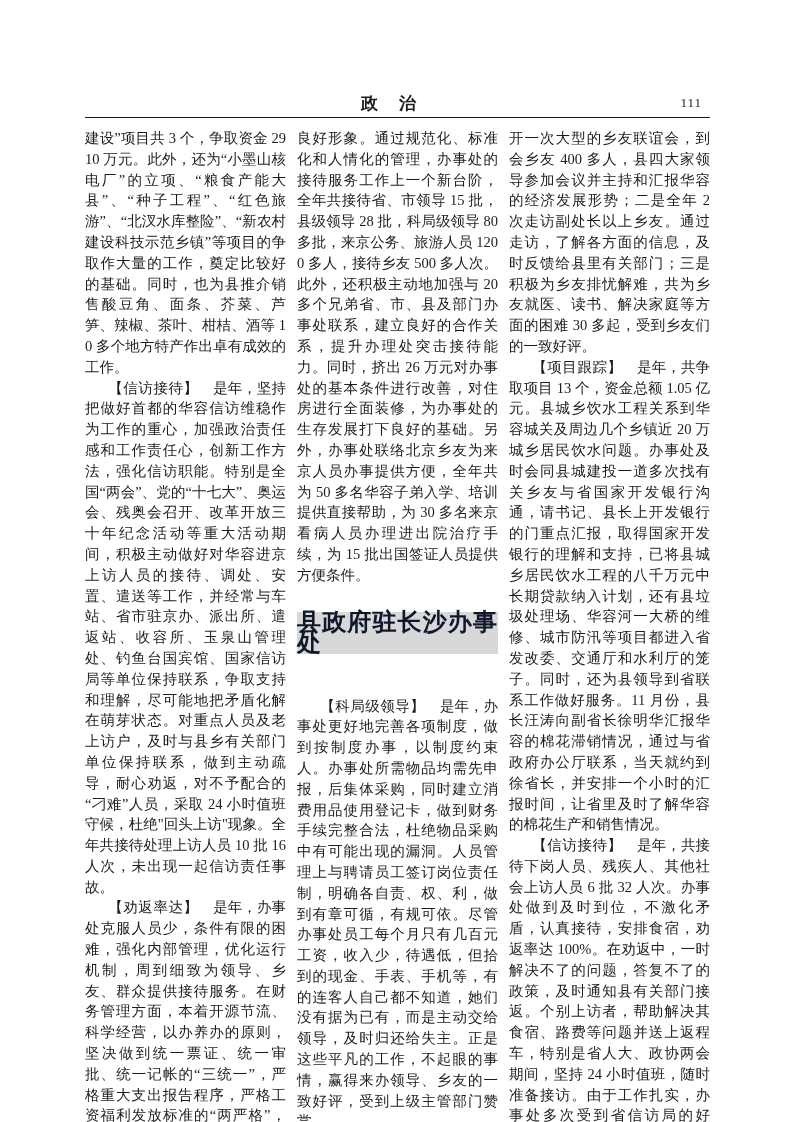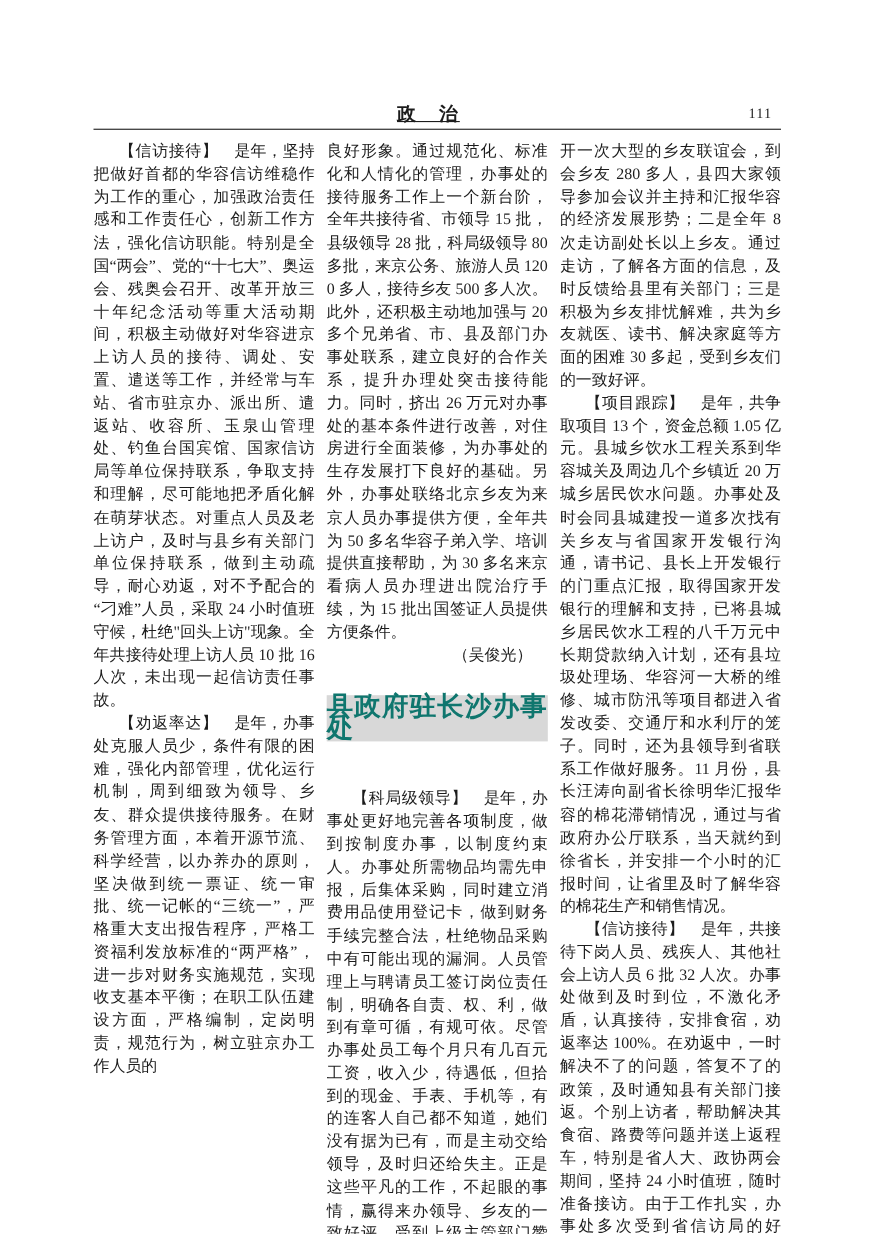--- a/index.html
+++ b/index.html
@@ -10,21 +10,21 @@
     color:#1c1c1c;
     position:relative;
     overflow:hidden;
   }
   .page{position:absolute;inset:0;}
   .header{
     position:absolute;top:92px;left:85px;width:625px;height:22px;
   }
   .header .section-title{
     position:absolute;left:0;right:16px;text-align:center;
-    font-size:17px;font-weight:bold;letter-spacing:2px;text-decoration:underline;
+    font-size:17px;font-weight:bold;letter-spacing:2px;
   }
   .header .page-number{
     position:absolute;right:8px;top:3px;
     font-size:13px;letter-spacing:1px;
   }
   .header-rule{
     position:absolute;top:117px;left:85px;width:625px;
     border-top:1.6px solid #1c1c1c;
   }
   .content{
@@ -47,53 +47,53 @@
     margin:0;text-align:right;padding-right:14px;
     text-indent:0;
   }
   .article-title-box{
     margin:26px 0 42px 0;
     background:#d8d8d8;
     height:42px;
     display:flex;align-items:center;justify-content:flex-start;
     font-family:"Liberation Sans","DejaVu Sans",sans-serif;
     font-size:24px;font-weight:bold;letter-spacing:1px;
-    color:#0f766e;
+    color:#0f172a;
     text-indent:0;
   }
 </style>
 </head>
 <body>
 
 <div class="page">
 
   <div class="header">
     <div class="section-title">政　治</div>
     <div class="page-number">111</div>
   </div>
   <div class="header-rule"></div>
 
   <div class="content">
 
     <div class="col">
+      <p class="para"><span>建设”项目共 3 个，争取资金 2910 万元。此外，还为“小墨山核电厂”的立项、“粮食产能大县”、“种子工程”、“红色旅游”、“北汊水库整险”、“新农村建设科技示范乡镇”等项目的争取作大量的工作，奠定比较好的基础。同时，也为县推介销售酸豆角、面条、芥菜、芦笋、辣椒、茶叶、柑桔、酒等 10 多个地方特产作出卓有成效的工作。</span></p>
       <p class="para indent"><b class="entry-head">【信访接待】</b><span>　是年，坚持把做好首都的华容信访维稳作为工作的重心，加强政治责任感和工作责任心，创新工作方法，强化信访职能。特别是全国“两会”、党的“十七大”、奥运会、残奥会召开、改革开放三十年纪念活动等重大活动期间，积极主动做好对华容进京上访人员的接待、调处、安置、遣送等工作，并经常与车站、省市驻京办、派出所、遣返站、收容所、玉泉山管理处、钓鱼台国宾馆、国家信访局等单位保持联系，争取支持和理解，尽可能地把矛盾化解在萌芽状态。对重点人员及老上访户，及时与县乡有关部门单位保持联系，做到主动疏导，耐心劝返，对不予配合的“刁难”人员，采取 24 小时值班守候，杜绝"回头上访"现象。全年共接待处理上访人员 10 批 16 人次，未出现一起信访责任事故。</span></p>
       <p class="para indent"><b class="entry-head">【劝返率达】</b><span>　是年，办事处克服人员少，条件有限的困难，强化内部管理，优化运行机制，周到细致为领导、乡友、群众提供接待服务。在财务管理方面，本着开源节流、科学经营，以办养办的原则，坚决做到统一票证、统一审批、统一记帐的“三统一”，严格重大支出报告程序，严格工资福利发放标准的“两严格”，进一步对财务实施规范，实现收支基本平衡；在职工队伍建设方面，严格编制，定岗明责，规范行为，树立驻京办工作人员的</span></p>
     </div>
 
     <div class="col">
       <p class="para"><span>良好形象。通过规范化、标准化和人情化的管理，办事处的接待服务工作上一个新台阶，全年共接待省、市领导 15 批，县级领导 28 批，科局级领导 80 多批，来京公务、旅游人员 1200 多人，接待乡友 500 多人次。此外，还积极主动地加强与 20 多个兄弟省、市、县及部门办事处联系，建立良好的合作关系，提升办理处突击接待能力。同时，挤出 26 万元对办事处的基本条件进行改善，对住房进行全面装修，为办事处的生存发展打下良好的基础。另外，办事处联络北京乡友为来京人员办事提供方便，全年共为 50 多名华容子弟入学、培训提供直接帮助，为 30 多名来京看病人员办理进出院治疗手续，为 15 批出国签证人员提供方便条件。</span></p>
-      <p class="sig">（吴俊光）</p>
       <div class="article-title-box">
           <span>县政府驻长沙办事处</span>
         </div>
       <p class="para indent"><b class="entry-head">【科局级领导】</b><span>　是年，办事处更好地完善各项制度，做到按制度办事，以制度约束人。办事处所需物品均需先申报，后集体采购，同时建立消费用品使用登记卡，做到财务手续完整合法，杜绝物品采购中有可能出现的漏洞。人员管理上与聘请员工签订岗位责任制，明确各自责、权、利，做到有章可循，有规可依。尽管办事处员工每个月只有几百元工资，收入少，待遇低，但拾到的现金、手表、手机等，有的连客人自己都不知道，她们没有据为已有，而是主动交给领导，及时归还给失主。正是这些平凡的工作，不起眼的事情，赢得来办领导、乡友的一致好评，受到上级主管部门赞赏。</span></p>
 
     </div>
 
     <div class="col">
-      <p class="para"><span>开一次大型的乡友联谊会，到会乡友 280 多人，县四大家领导参加会议并主持和汇报华容的经济发展形势；二是全年 8 次走访副处长以上乡友。通过走访，了解各方面的信息，及时反馈给县里有关部门；三是积极为乡友排忧解难，共为乡友就医、读书、解决家庭等方面的困难 30 多起，受到乡友们的一致好评。</span></p>
+      <p class="para"><span>开一次大型的乡友联谊会，到会乡友 400 多人，县四大家领导参加会议并主持和汇报华容的经济发展形势；二是全年 2 次走访副处长以上乡友。通过走访，了解各方面的信息，及时反馈给县里有关部门；三是积极为乡友排忧解难，共为乡友就医、读书、解决家庭等方面的困难 30 多起，受到乡友们的一致好评。</span></p>
       <p class="para indent"><b class="entry-head">【项目跟踪】</b><span>　是年，共争取项目 13 个，资金总额 1.05 亿元。县城乡饮水工程关系到华容城关及周边几个乡镇近 20 万城乡居民饮水问题。办事处及时会同县城建投一道多次找有关乡友与省国家开发银行沟通，请书记、县长上开发银行的门重点汇报，取得国家开发银行的理解和支持，已将县城乡居民饮水工程的八千万元中长期贷款纳入计划，还有县垃圾处理场、华容河一大桥的维修、城市防汛等项目都进入省发改委、交通厅和水利厅的笼子。同时，还为县领导到省联系工作做好服务。11 月份，县长汪涛向副省长徐明华汇报华容的棉花滞销情况，通过与省政府办公厅联系，当天就约到徐省长，并安排一个小时的汇报时间，让省里及时了解华容的棉花生产和销售情况。</span></p>
       <p class="para indent"><b class="entry-head">【信访接待】</b><span>　是年，共接待下岗人员、残疾人、其他社会上访人员 6 批 32 人次。办事处做到及时到位，不激化矛盾，认真接待，安排食宿，劝返率达 100%。在劝返中，一时解决不了的问题，答复不了的政策，及时通知县有关部门接返。个别上访者，帮助解决其食宿、路费等问题并送上返程车，特别是省人大、政协两会期间，坚持 24 小时值班，随时准备接访。由于工作扎实，办事处多次受到省信访局的好评。</span></p>
 
     </div>
 
   </div>
 </div>
 
 </body></html>

